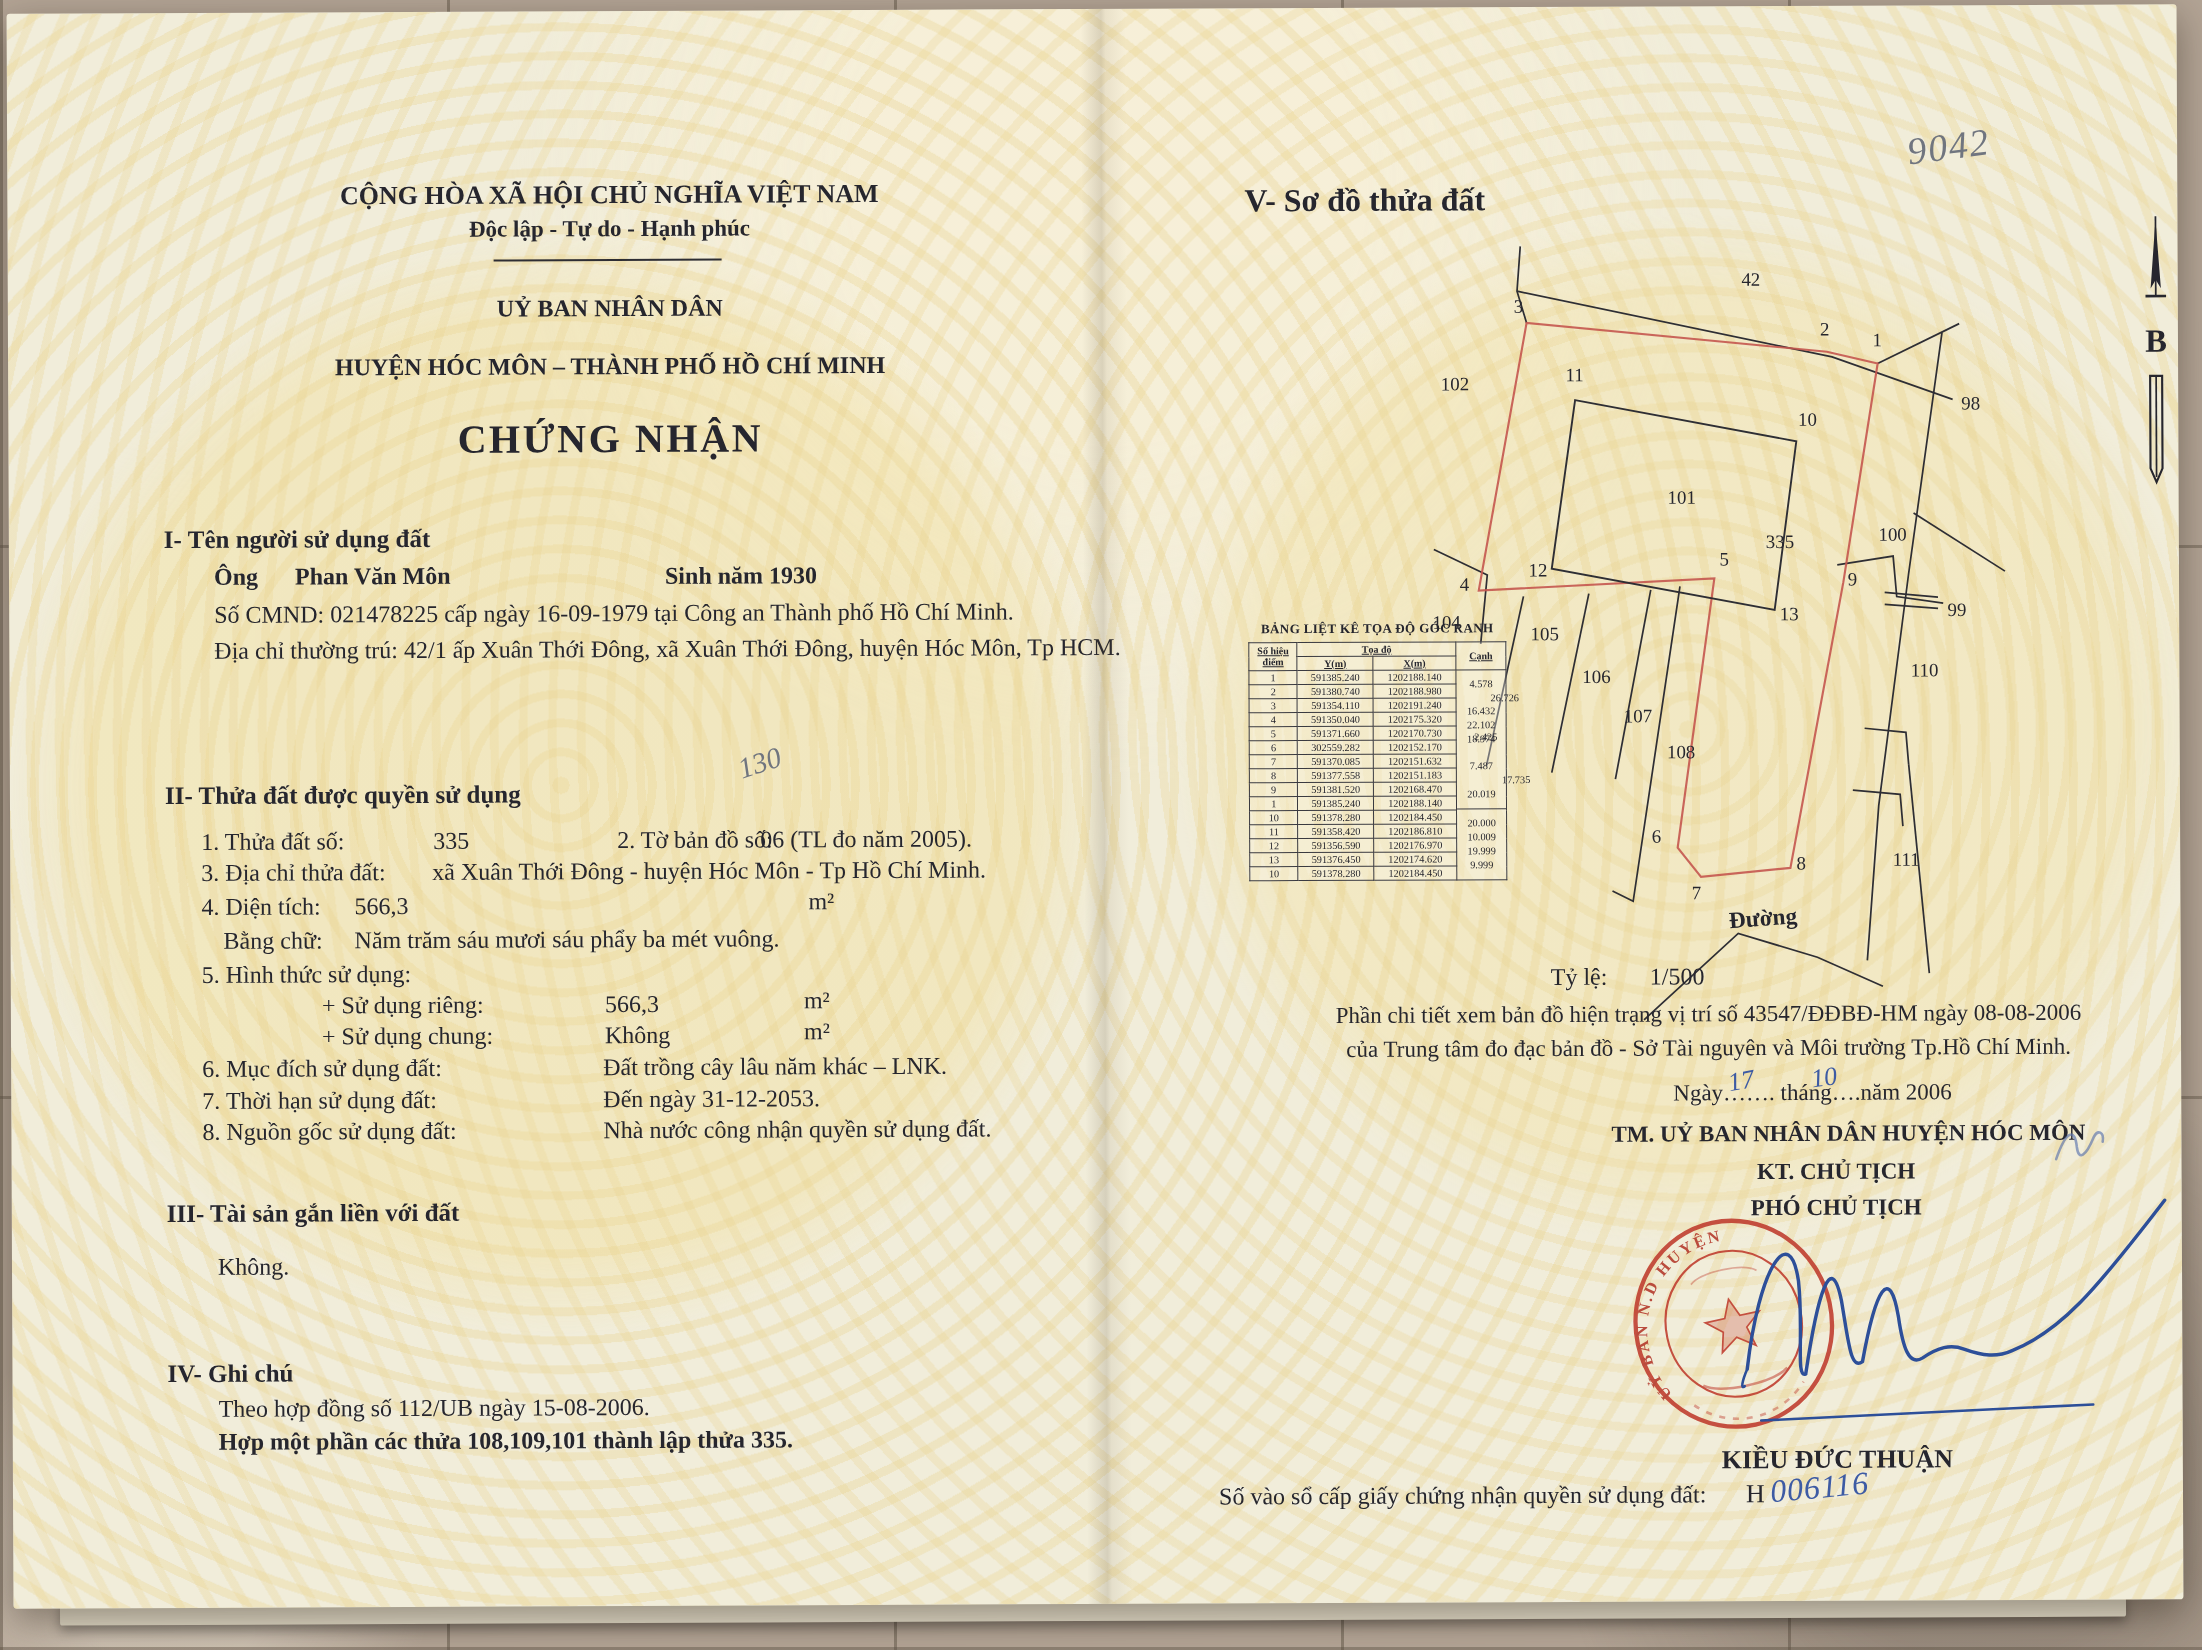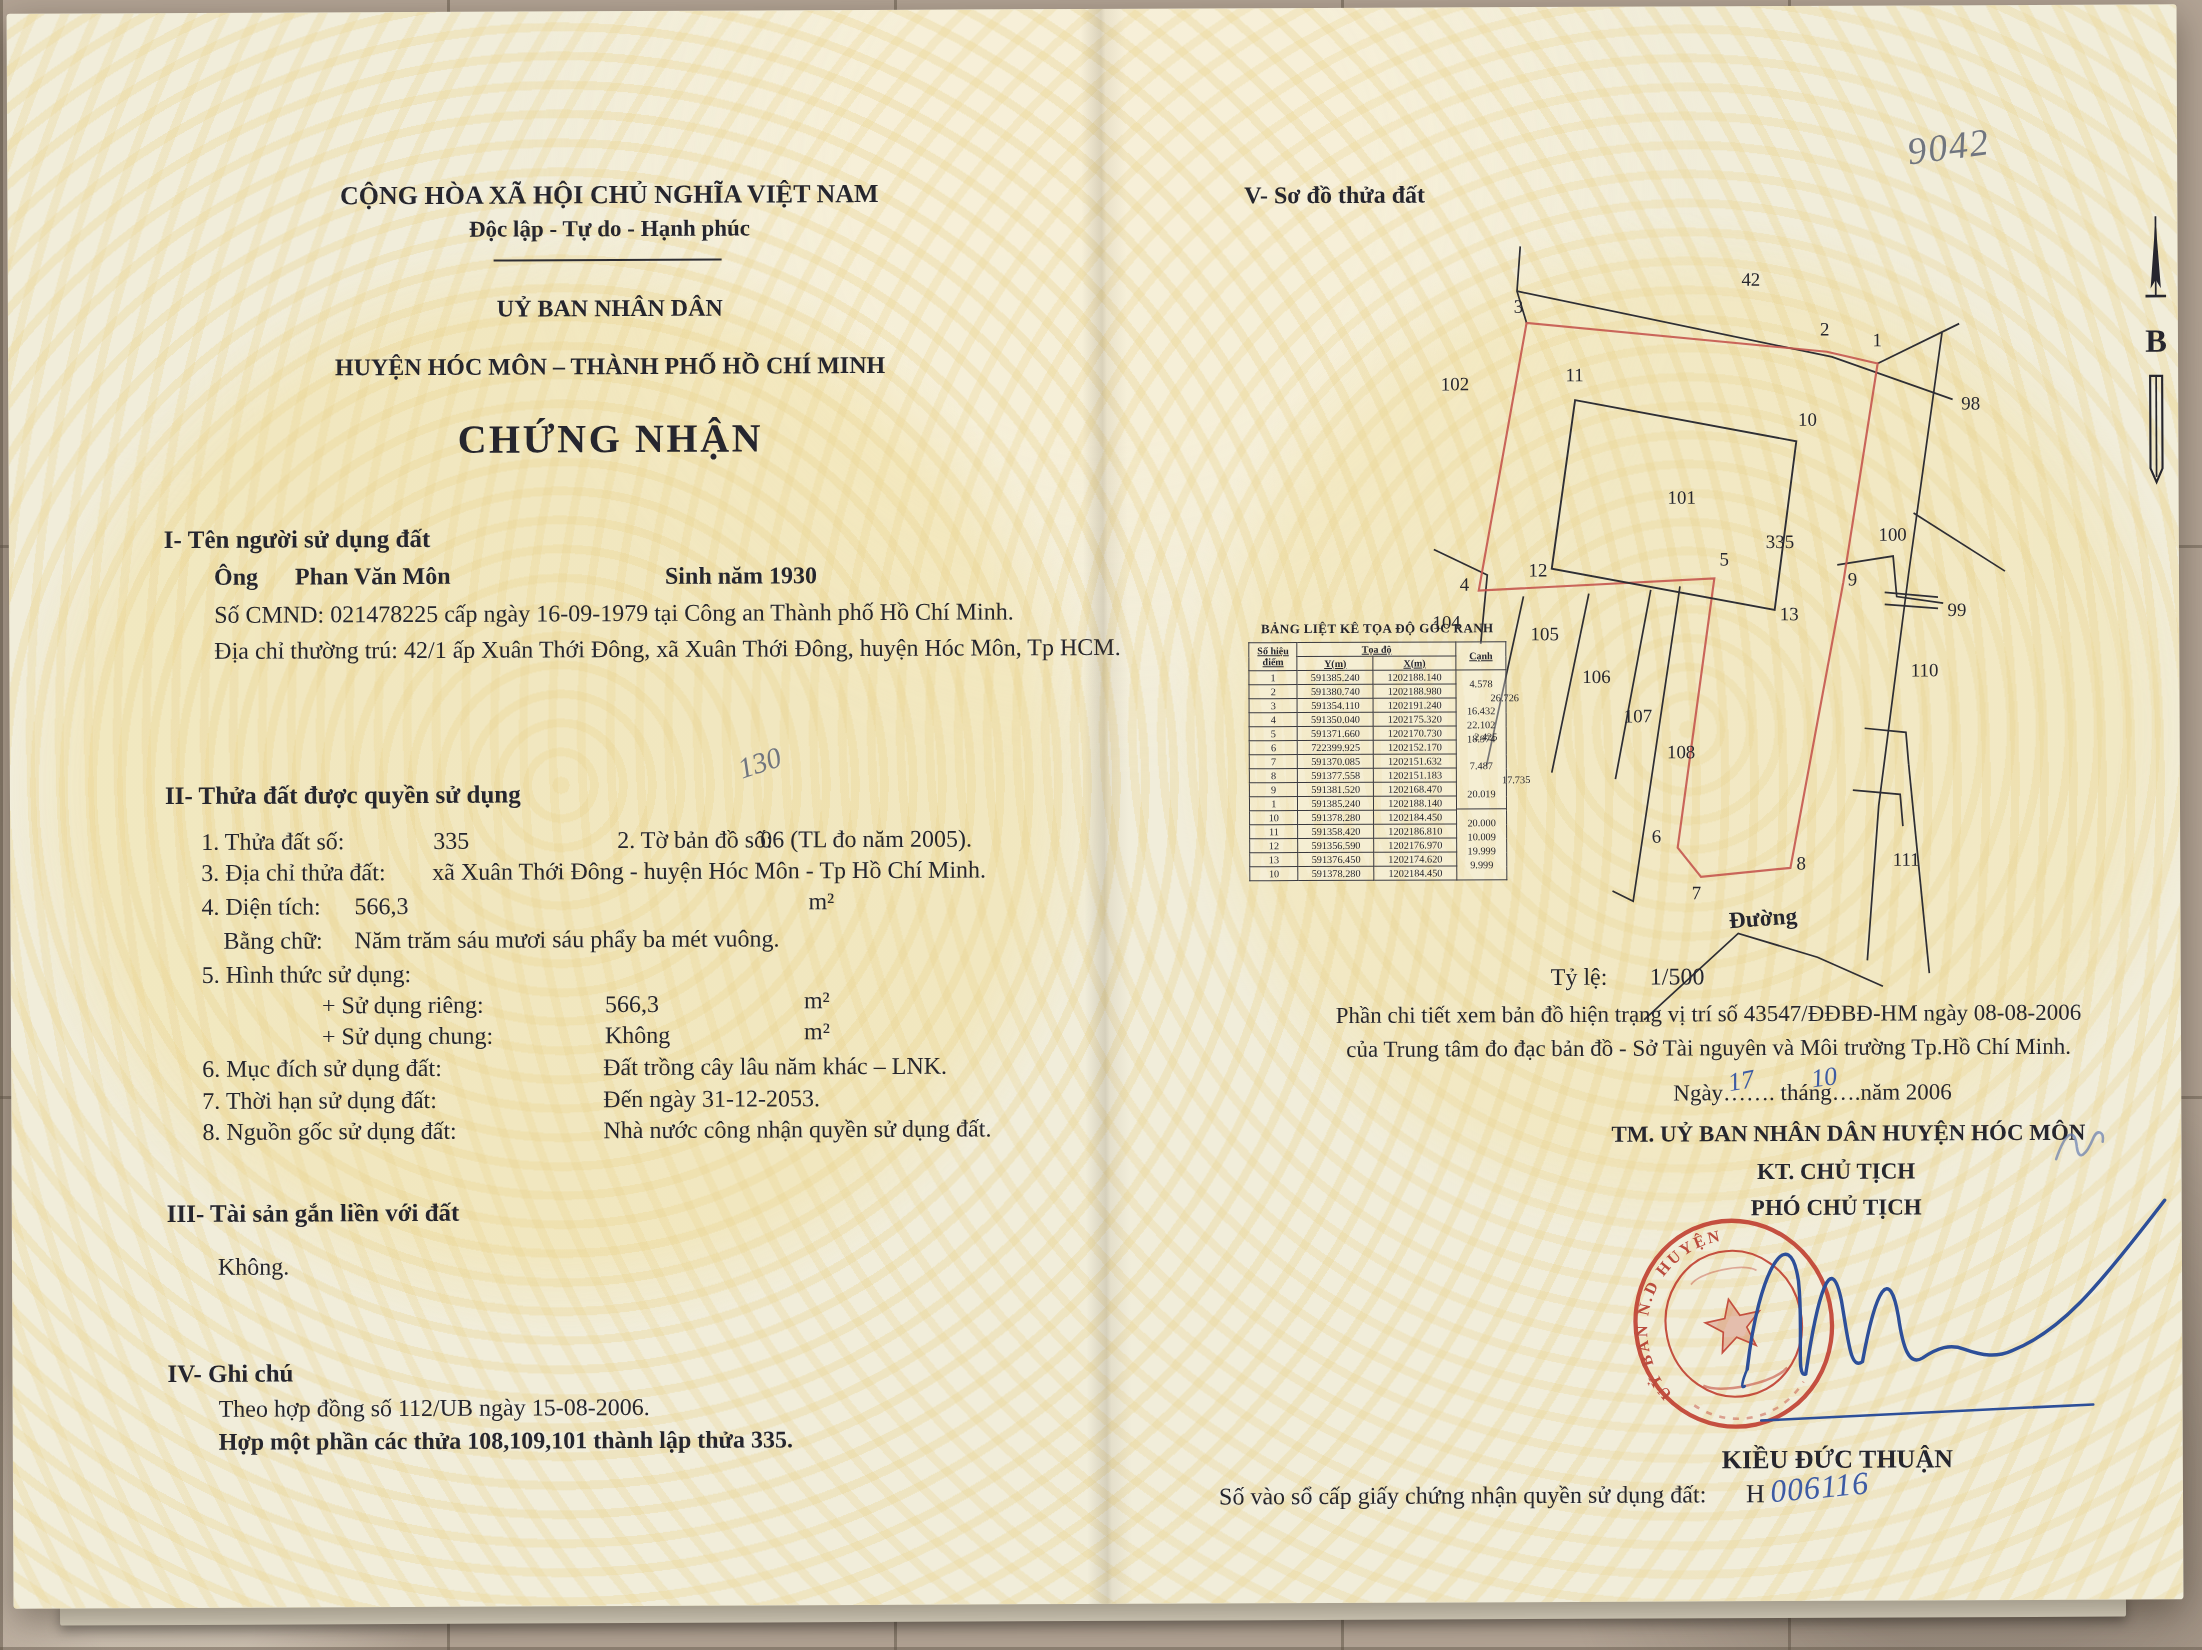--- a/index.html
+++ b/index.html
@@ -120,21 +120,21 @@
   <div class="t" style="left:191px;top:1106px;font-size:24px;">8. Nguồn gốc sử dụng đất:</div>
   <div class="t" style="left:592px;top:1106px;font-size:24px;">Nhà nước công nhận quyền sử dụng đất.</div>
 
   <div class="t b" style="left:155px;top:1187px;font-size:25px;">III- Tài sản gắn liền với đất</div>
   <div class="t" style="left:206px;top:1241px;font-size:24px;">Không.</div>
 
   <div class="t b" style="left:155px;top:1347px;font-size:25px;">IV- Ghi chú</div>
   <div class="t" style="left:206px;top:1383px;font-size:24px;">Theo hợp đồng số 112/UB ngày 15-08-2006.</div>
   <div class="t b" style="left:206px;top:1416px;font-size:24px;">Hợp một phần các thửa 108,109,101 thành lập thửa 335.</div>
 
-  <div class="t b" style="left:1237px;top:174px;font-size:24px;">V- Sơ đồ thửa đất</div>
+  <div class="t b" style="left:1237px;top:174px;font-size:32px;">V- Sơ đồ thửa đất</div>
   <div class="t hw-pencil" style="left:1900px;top:119px;font-size:38px;letter-spacing:1.7px;transform:rotate(-7deg);">9042</div>
 
   <svg id="map-svg" viewBox="0 0 800 950" style="position:absolute;left:1394px;top:198px;width:688px;height:817px;">
     <g fill="none" stroke="#2e2e34" stroke-width="2">
       <polyline points="138,48 134,100 145,137"></polyline>
       <polyline points="134,100 500,178 640,228"></polyline>
       <polyline points="648,140 553,186"></polyline>
       <polyline points="628,150 588,430 552,700 538,880"></polyline>
       <polyline points="594,360 700,428"></polyline>
       <polyline points="505,420 570,410 574,457 628,465"></polyline>
@@ -242,21 +242,21 @@
             <td>591350.040</td>
             <td>1202175.320</td>
           </tr>
           <tr>
             <td>5</td>
             <td>591371.660</td>
             <td>1202170.730</td>
           </tr>
           <tr>
             <td>6</td>
-            <td>722399.925</td>
+            <td>302559.282</td>
             <td>1202152.170</td>
           </tr>
           <tr>
             <td>7</td>
             <td>591370.085</td>
             <td>1202151.632</td>
           </tr>
           <tr>
             <td>8</td>
             <td>591377.558</td>

